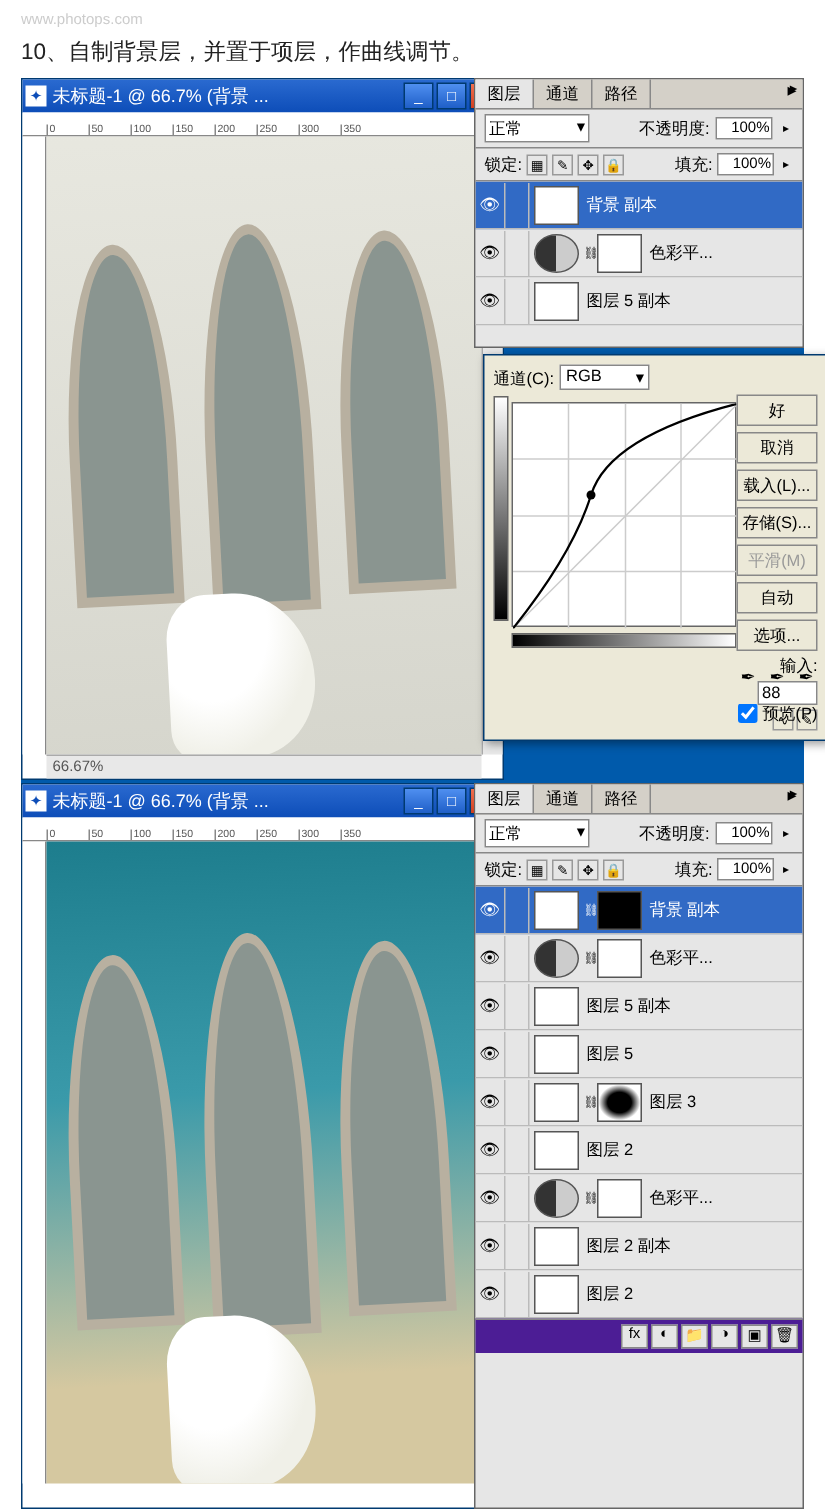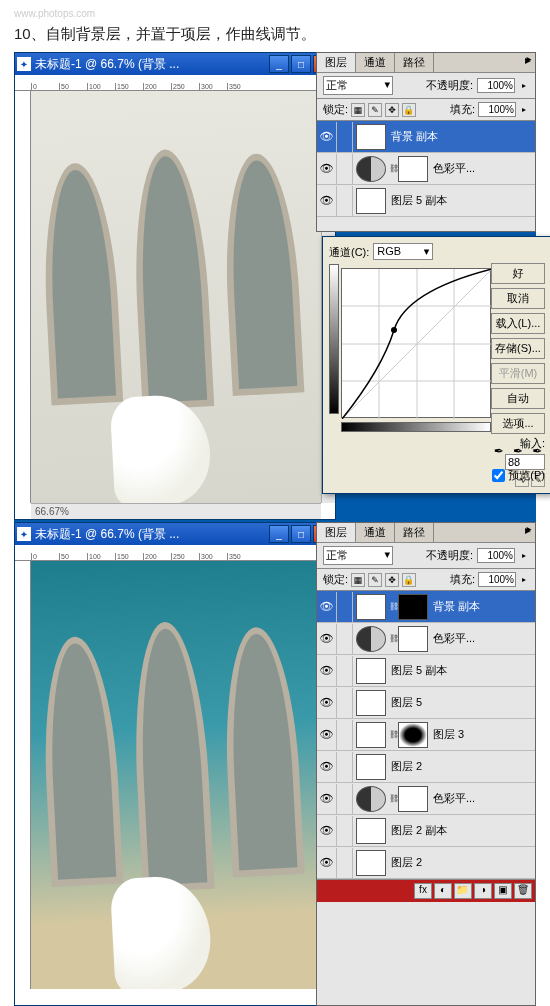--- a/index.html
+++ b/index.html
@@ -42,21 +42,21 @@
 .layer-list { max-height: 420px; overflow-y: auto; }
 .layer-row { display: flex; align-items: center; border-bottom: 1px solid #bbb; background: #e6e6e6; cursor: pointer; min-height: 32px; }
 .layer-row.selected { background: #316ac5; color: #fff; }
 .eye-col { width: 20px; height: 30px; border-right: 1px solid #bbb; display: flex; align-items: center; justify-content: center; font-size: 11px; }
 .link-col { width: 16px; height: 30px; border-right: 1px solid #bbb; }
 .thumb { width: 30px; height: 26px; border: 1px solid #555; background: #fff; margin: 2px 3px; font-size: 7px; display: flex; align-items: center; justify-content: center; flex-shrink: 0; }
 .thumb.mask-black { background: #000; }
 .thumb.adj { border-radius: 50%; background: linear-gradient(90deg,#333 50%,#ccc 50%); border: 1px solid #555; }
 .thumb-chain { width: 6px; font-size: 8px; text-align: center; }
 .layer-name { font-size: 11px; padding-left: 2px; }
-.panel-footer { display: flex; justify-content: flex-end; gap: 2px; padding: 3px; border-top: 1px solid #888; background: #b91c1c; }
+.panel-footer { display: flex; justify-content: flex-end; gap: 2px; padding: 3px; border-top: 1px solid #888; background: #4c1d95; }
 .foot-btn { width: 18px; height: 16px; border: 1px solid #888; background: #e6e6e6; font-size: 10px; text-align: center; cursor: pointer; }
 
 
 .curves-dlg { position: absolute; top: 184px; left: 308px; width: 230px; background: #ece9d8; border: 1px solid #003a70; box-shadow: 2px 2px 6px rgba(0,0,0,0.4); z-index: 10; }
 .dlg-title { background: linear-gradient(#3a7ae0,#1a5ac0); color: #fff; padding: 3px 6px; font-size: 12px; display: flex; justify-content: space-between; align-items: center; }
 .dlg-body { padding: 6px; }
 .dlg-row { display: flex; align-items: flex-end; gap: 4px; margin-bottom: 4px; font-size: 11px; }
 .dlg-select { border: 1px solid #888; background: #fff; padding: 1px 3px; font-size: 11px; width: 60px; display: flex; justify-content: space-between; cursor: pointer; }
 .curve-area { position: relative; width: 150px; height: 150px; border: 1px solid #666; background: #fff; margin: 4px 0; }
 .curve-grid { position: absolute; inset: 0; }

